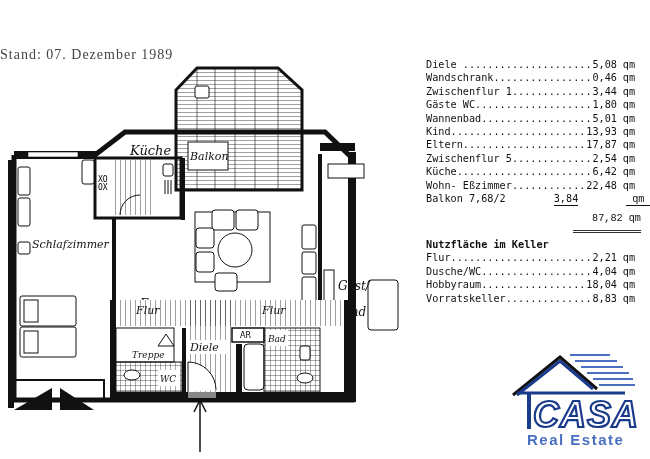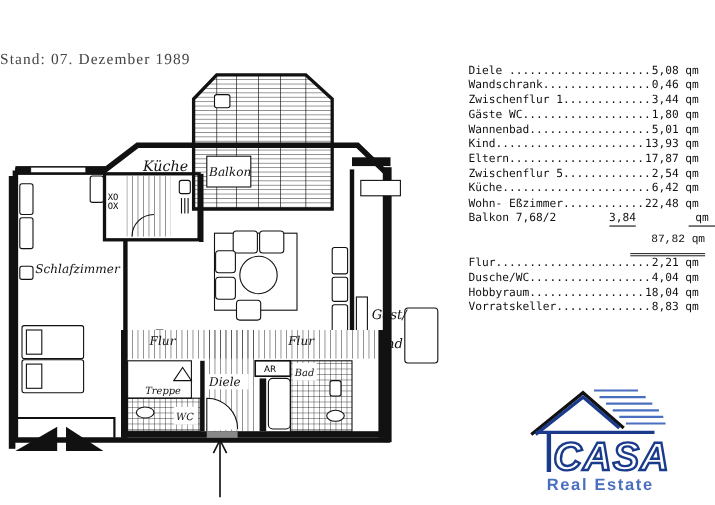--- a/index.html
+++ b/index.html
@@ -11,21 +11,21 @@
   .areas{position:absolute;left:426px;top:58px;width:215px;font-size:10.2px;line-height:13.4px;color:#111;}
   .row{display:flex;white-space:pre;}
   .row .name{flex:0 0 auto;}
   .row .dots{flex:1 1 auto;overflow:hidden;white-space:nowrap;}
   .row .val{flex:0 0 auto;text-align:right;}
   .row .unit{flex:0 0 auto;width:24px;text-align:center;}
   .underline .val,.underline .unit{border-bottom:1.5px solid #111;margin-left:48px;}
   .total{display:flex;justify-content:flex-end;margin-top:6px;font-family:Liberation Mono, monospace;}
   .dbl{border-bottom:3px double #333;width:68px;margin-left:auto;height:3px;margin-top:1px;}
   .heading{font-weight:bold;margin-top:5px;}
-  .logo{position:absolute;left:475px;top:345px;width:140px;height:105px;}
+  .logo{position:absolute;left:505px;top:345px;width:140px;height:105px;}
 </style>
 </head>
 <body>
 
 <div class="caption">Stand: 07. Dezember 1989</div>
 
 <div class="plan">
 <svg viewBox="0 0 420 399" xmlns="http://www.w3.org/2000/svg">
   <defs>
     <pattern id="grid" width="5" height="5" patternUnits="userSpaceOnUse">
@@ -183,20 +183,21 @@
   <div class="row"><span class="name">Gäste WC</span><span class="dots">......................................</span><span class="val">1,80</span><span class="unit">qm</span></div>
   <div class="row"><span class="name">Wannenbad</span><span class="dots">......................................</span><span class="val">5,01</span><span class="unit">qm</span></div>
   <div class="row"><span class="name">Kind</span><span class="dots">......................................</span><span class="val">13,93</span><span class="unit">qm</span></div>
   <div class="row"><span class="name">Eltern</span><span class="dots">......................................</span><span class="val">17,87</span><span class="unit">qm</span></div>
   <div class="row"><span class="name">Zwischenflur 5</span><span class="dots">......................................</span><span class="val">2,54</span><span class="unit">qm</span></div>
   <div class="row"><span class="name">Küche</span><span class="dots">......................................</span><span class="val">6,42</span><span class="unit">qm</span></div>
   <div class="row"><span class="name">Wohn- Eßzimmer</span><span class="dots">......................................</span><span class="val">22,48</span><span class="unit">qm</span></div>
   <div class="row underline"><span class="name">Balkon 7,68/2</span><span class="dots">......................................</span><span class="val">3,84</span><span class="unit">qm</span></div>
   <div class="total">87,82 qm</div>
   <div class="dbl"></div>
+  <div class="row heading"><span class="name">Nutzfläche im Keller</span></div>
   <div class="row"><span class="name">Flur</span><span class="dots">......................................</span><span class="val">2,21</span><span class="unit">qm</span></div>
   <div class="row"><span class="name">Dusche/WC</span><span class="dots">......................................</span><span class="val">4,04</span><span class="unit">qm</span></div>
   <div class="row"><span class="name">Hobbyraum</span><span class="dots">......................................</span><span class="val">18,04</span><span class="unit">qm</span></div>
   <div class="row"><span class="name">Vorratskeller</span><span class="dots">......................................</span><span class="val">8,83</span><span class="unit">qm</span></div>
 </div>
 
 <div class="logo">
 <svg viewBox="0 0 140 105" width="140" height="105" xmlns="http://www.w3.org/2000/svg">
   <g>
     <path d="M8,50 L55,12 L92,44" fill="none" stroke="#111" stroke-width="3"></path>

